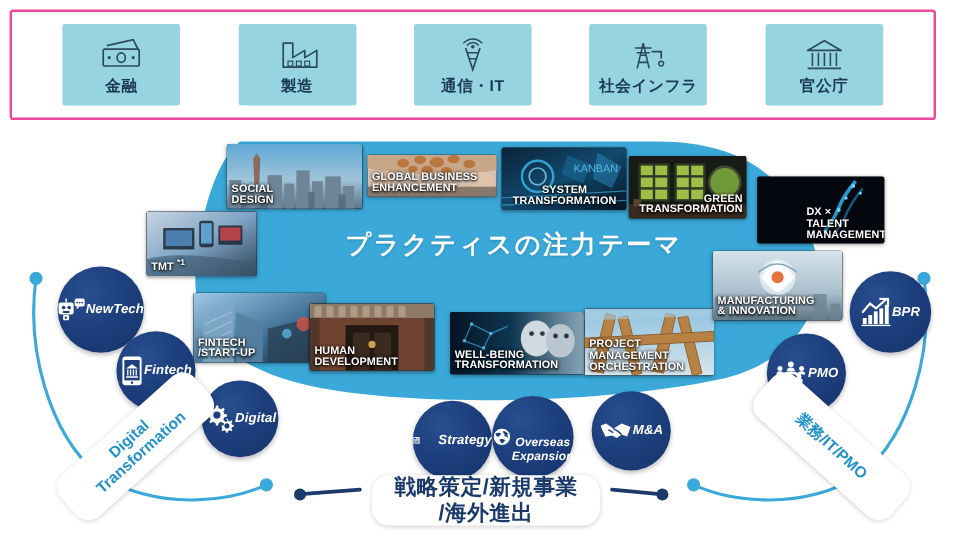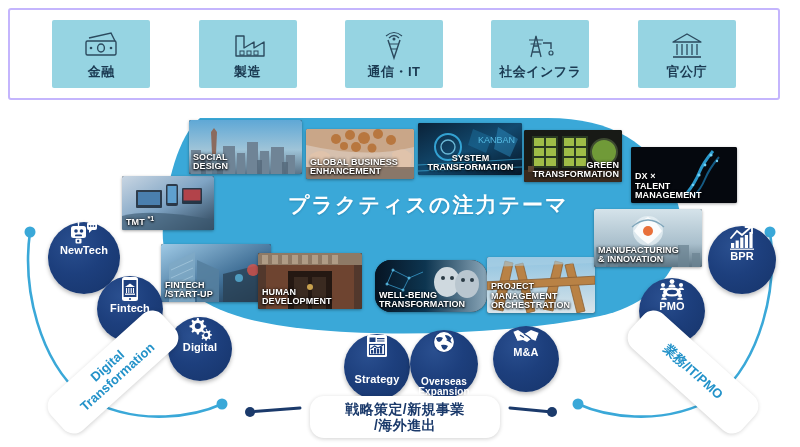--- a/index.html
+++ b/index.html
@@ -8,21 +8,21 @@
     width:800px;height:447px;overflow:hidden;
     background:#ffffff;
     font-family:"Liberation Sans","DejaVu Sans",sans-serif;
     position:relative;
   }
   #stage{position:absolute;left:0;top:0;width:800px;height:447px;overflow:hidden;}
 
   
   .industry-band{
     position:absolute;left:8px;top:8px;width:772px;height:92px;
-    border:2px solid #c4b5fd;border-radius:3px;background:#fff;
+    border:2px solid #ec4899;border-radius:3px;background:#fff;
     box-sizing:border-box;
   }
   .industry-row{
     position:absolute;left:0;top:0;width:100%;height:100%;
     display:flex;align-items:center;justify-content:space-around;
     padding:0 18px;box-sizing:border-box;
   }
   .industry-card{
     width:98px;height:68px;background:#96d4e2;border-radius:2px;
     display:flex;flex-direction:column;align-items:center;justify-content:center;
@@ -59,22 +59,23 @@
     text-shadow:0 1px 2px rgba(0,0,0,.95),0 0 3px rgba(0,0,0,.9);
     font-family:"Liberation Sans","DejaVu Sans",sans-serif;
   }
   .tile .cap sup{font-size:7px;}
 
   
   .circ{
     position:absolute;border-radius:50%;
     background:radial-gradient(circle at 36% 30%, #2a4f8f 0%, #1d3f7d 45%, #16346a 100%);
     box-shadow:0 2px 4px rgba(0,0,0,.28);
-    display:flex;flex-direction:column;align-items:center;
+    display:flex;flex-direction:row;align-items:center;justify-content:center;
     color:#fff;
+    font-style:italic;
   }
   .circ .cico{display:block;}
   .circ .clbl{
     font-size:11px;font-weight:700;line-height:1.03;text-align:center;
     letter-spacing:.1px;white-space:nowrap;margin-top:1px;
   }
   .circ .clbl.two{white-space:normal;font-size:10px;line-height:1.04;}
 
   
   .pill{
@@ -86,21 +87,21 @@
   .pill.left{
     left:38px;top:349px;width:150px;height:46px;
     transform:rotate(-42deg);font-size:13px;line-height:1.12;
   }
   .pill.right{
     left:618px;top:349px;width:150px;height:46px;
     transform:rotate(42deg);font-size:13px;line-height:1.12;
   }
   .pill.center{
     left:310px;top:396px;width:190px;height:42px;
-    font-size:14px;line-height:1.15;color:#1b3a6b;letter-spacing:.4px;
+    font-size:18px;line-height:1.15;color:#1b3a6b;letter-spacing:.4px;
   }
 </style>
 </head>
 <body>
 
 <div id="stage">
 
   <div class="industry-band">
     <div class="industry-row">
 
@@ -241,21 +242,21 @@
         <rect x="12" y="40" width="5" height="14"></rect>
           <rect x="28" y="38" width="6" height="16"></rect>
         <rect x="68" y="40" width="5" height="14"></rect>
           <rect x="93" y="42" width="6" height="12"></rect>
       </g>
     </svg>
     <div class="cap" style="white-space:pre-line;">SOCIAL
 DESIGN</div>
   </div>
 
-  <div class="tile" style="left:306px;top:129px;width:108px;height:50px;">
+  <div class="tile" style="left:306px;top:129px;width:108px;height:35px;">
     <svg class="ph" viewBox="0 0 108 50" preserveAspectRatio="none">
       <rect width="108" height="50" fill="#d6c0ae"></rect>
       <path d="M0 0 H108 V18 Q60 30 0 16 Z" fill="#c9a688"></path>
       <g fill="#b8773f">
         <circle cx="30" cy="10" r="5"></circle>
           <circle cx="44" cy="6" r="5"></circle>
           <circle cx="58" cy="9" r="6"></circle>
         <circle cx="72" cy="5" r="5"></circle>
           <circle cx="85" cy="11" r="5"></circle>
           <circle cx="50" cy="18" r="5"></circle>
@@ -331,21 +332,21 @@
       <path d="M88 10 Q78 22 74 32 Q70 42 62 50" fill="none" stroke="#1d7db5" stroke-width="2" opacity=".7"></path>
       <g fill="#6fd0f5">
         <circle cx="80" cy="8" r="1.6"></circle>
           <circle cx="74" cy="18" r="1.4"></circle>
           <circle cx="68" cy="28" r="1.6"></circle>
         <circle cx="62" cy="38" r="1.3"></circle>
           <circle cx="57" cy="46" r="1.5"></circle>
           <circle cx="86" cy="14" r="1.2"></circle>
       </g>
     </svg>
-    <div class="cap" style="white-space:pre-line;">DX ×
+    <div class="cap" style="white-space:pre-line;margin-left:37px;">DX ×
 TALENT
 MANAGEMENT</div>
   </div>
 
   <div class="tile" style="left:161px;top:244px;width:110px;height:58px;">
     <svg class="ph" viewBox="0 0 110 58" preserveAspectRatio="none">
       <defs>
           <linearGradient id="g_fs" x1="0" y1="0" x2="1" y2="1">
         <stop offset="0" stop-color="#9fcae6"></stop>
             <stop offset="0.6" stop-color="#3f6e95"></stop>
@@ -385,21 +386,21 @@
       <rect x="36" y="24" width="14" height="32" fill="#3a2a20"></rect>
       <rect x="54" y="24" width="14" height="32" fill="#3a2a20"></rect>
       <circle cx="52" cy="34" r="3" fill="#c9a24e"></circle>
       <path d="M0 12 L8 12 L8 56 L0 56 Z" fill="#52382c"></path>
       <path d="M96 12 L104 12 L104 56 L96 56 Z" fill="#52382c"></path>
     </svg>
     <div class="cap" style="white-space:pre-line;">HUMAN
 DEVELOPMENT</div>
   </div>
 
-  <div class="tile" style="left:375px;top:260px;width:112px;height:52px;border-radius:16px;">
+  <div class="tile" style="left:375px;top:260px;width:112px;height:52px;">
     <svg class="ph" viewBox="0 0 112 52" preserveAspectRatio="none">
       <defs>
           <linearGradient id="g_wb" x1="0" y1="0" x2="1" y2="0">
         <stop offset="0" stop-color="#061423"></stop>
             <stop offset="0.45" stop-color="#0d3550"></stop>
             <stop offset="1" stop-color="#8aa6b8"></stop>
       </linearGradient>
         </defs>
       <rect width="112" height="52" fill="url(#g_wb)"></rect>
       <ellipse cx="72" cy="22" rx="13" ry="15" fill="#cfd9df"></ellipse>

